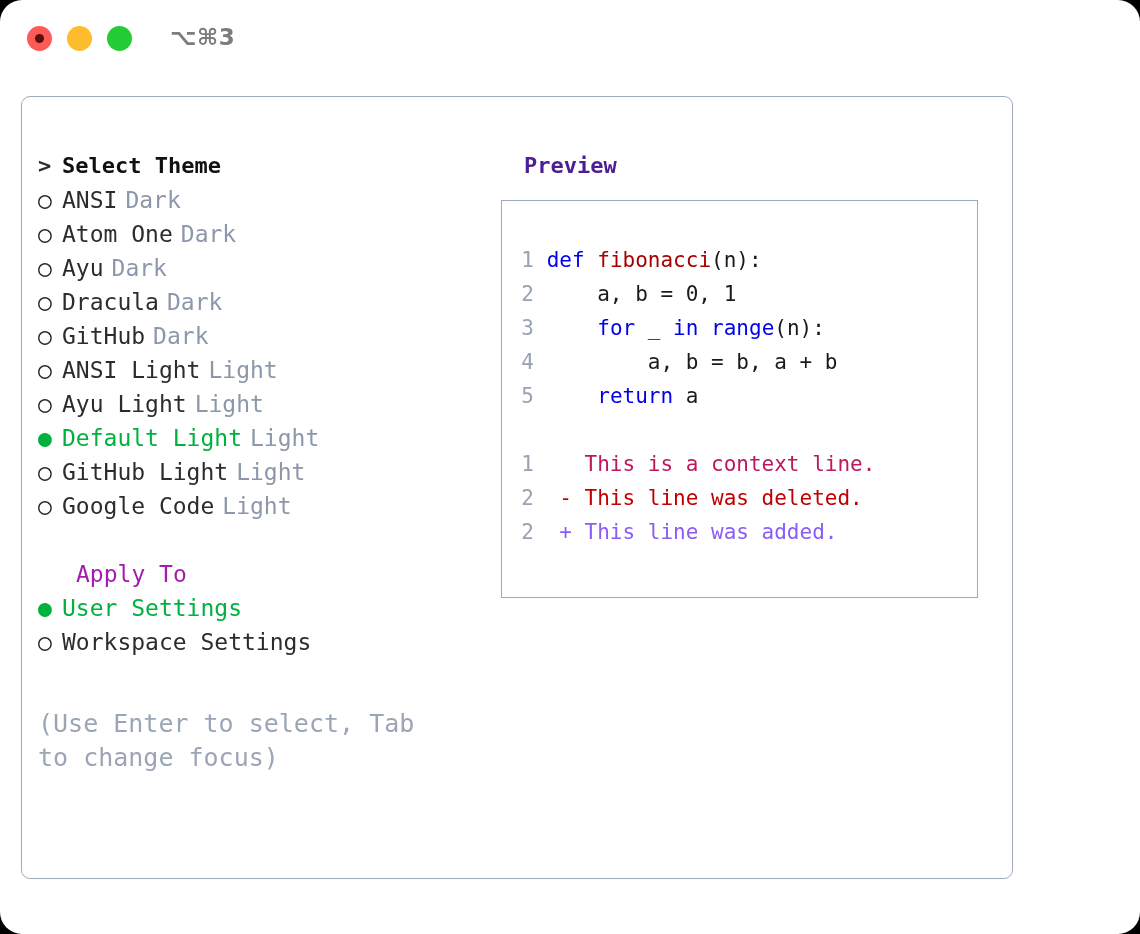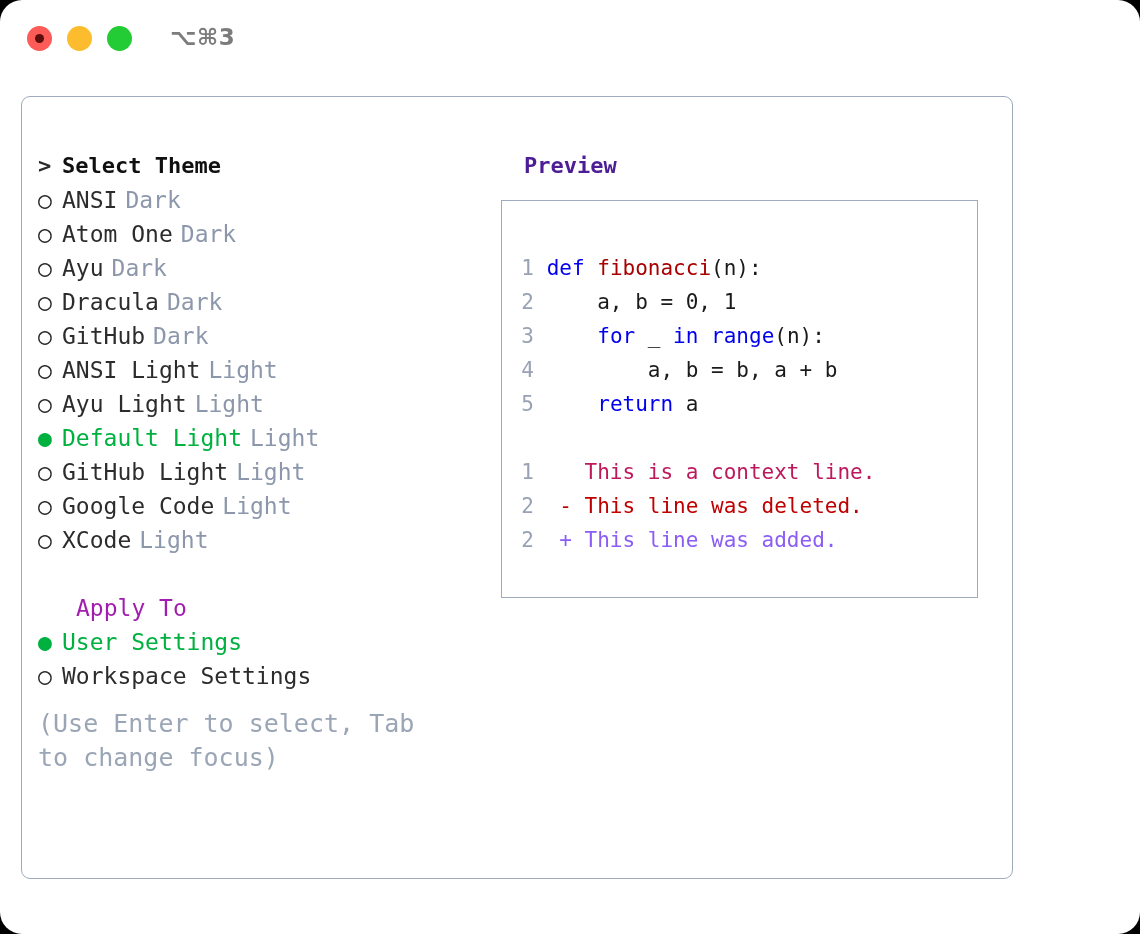--- a/index.html
+++ b/index.html
@@ -138,21 +138,21 @@
     top: 51px;
     width: 477px;
     height: 398px;
     border: 1.5px solid #9fabbd;
     box-sizing: border-box;
     background: #ffffff;
   }
   #code {
     position: absolute;
     left: 18px;
-    top: 50px;
+    top: 42px;
     font-size: 21px;
     line-height: 34px;
     white-space: pre;
   }
   .cline { white-space: pre; }
   .ln {
     color: #98a2b3;
     display: inline-block;
     width: 14px;
     text-align: right;
@@ -189,21 +189,20 @@
           <div class="row"><span class="marker">○</span><span class="label">ANSI</span><span class="tag">Dark</span></div>
           <div class="row"><span class="marker">○</span><span class="label">Atom One</span><span class="tag">Dark</span></div>
           <div class="row"><span class="marker">○</span><span class="label">Ayu</span><span class="tag">Dark</span></div>
           <div class="row"><span class="marker">○</span><span class="label">Dracula</span><span class="tag">Dark</span></div>
           <div class="row"><span class="marker">○</span><span class="label">GitHub</span><span class="tag">Dark</span></div>
           <div class="row"><span class="marker">○</span><span class="label">ANSI Light</span><span class="tag">Light</span></div>
           <div class="row"><span class="marker">○</span><span class="label">Ayu Light</span><span class="tag">Light</span></div>
           <div class="row selected"><span class="marker selected">●</span><span class="label">Default Light</span><span class="tag">Light</span></div>
           <div class="row"><span class="marker">○</span><span class="label">GitHub Light</span><span class="tag">Light</span></div>
           <div class="row"><span class="marker">○</span><span class="label">Google Code</span><span class="tag">Light</span></div>
-          <div class="row"><span class="marker">○</span><span class="label">XCode</span><span class="tag">Light</span></div>
         </div>
 
       <div class="spacer"></div>
 
       <div class="row group-label">
         <span class="marker">○</span><span class="label">Apply To</span>
       </div>
       <div id="apply-items">
           <div class="row selected"><span class="marker selected">●</span><span class="label">User Settings</span></div>
           <div class="row"><span class="marker">○</span><span class="label">Workspace Settings</span></div>

